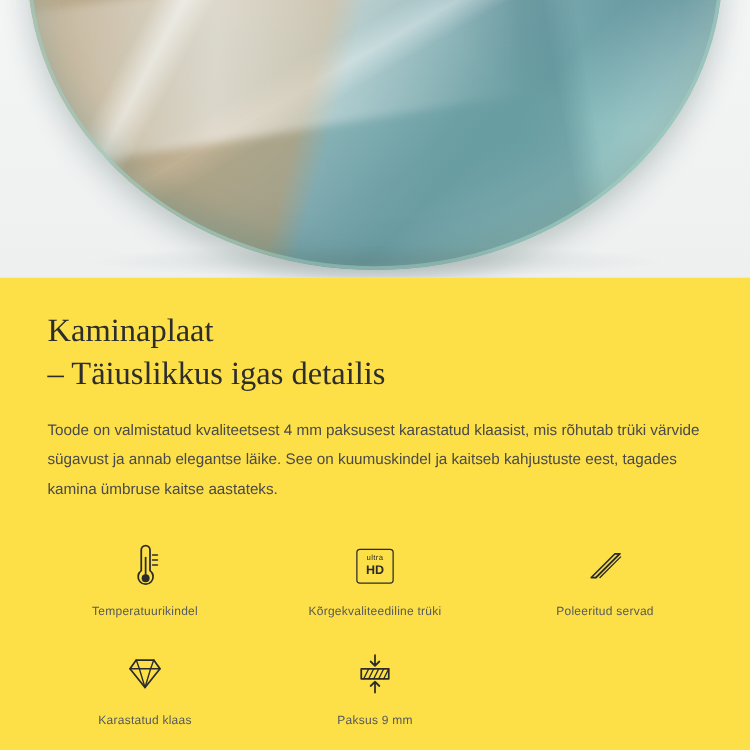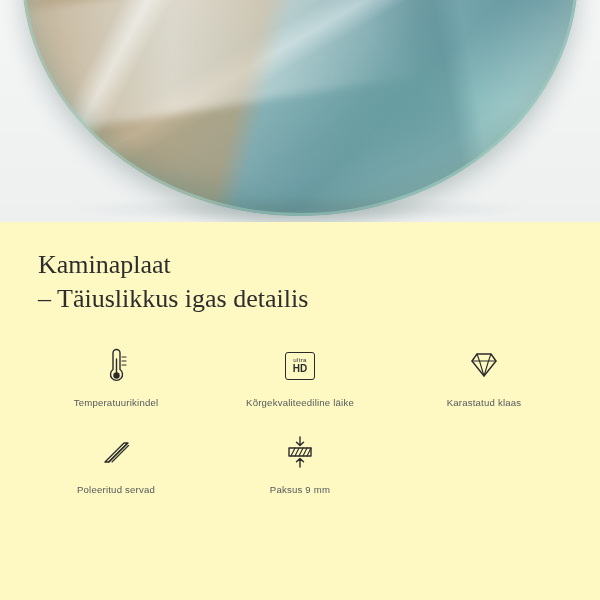--- a/index.html
+++ b/index.html
@@ -10,21 +10,21 @@
     width: 600px;
     height: 600px;
     background: #ffffff;
     font-family: "Liberation Sans", sans-serif;
     overflow: hidden;
   }
   .page {
     position: relative;
     width: 600px;
     height: 600px;
-    background: #fef9c3;
+    background: #fde047;
     overflow: hidden;
   }
 
   
   .hero {
     position: relative;
     width: 600px;
     height: 222px;
     background: #f2f3f3;
     overflow: hidden;
@@ -191,20 +191,21 @@
       <div class="plate-veins"></div>
       <div class="plate-gloss"></div>
       <div class="plate-rim"></div>
     </div>
     <div class="hero-shadow"></div>
   </div>
 
   <div class="content">
     <h1 class="title">Kaminaplaat
 – Täiuslikkus igas detailis</h1>
+    <p class="desc">Toode on valmistatud kvaliteetsest 4 mm paksusest karastatud klaasist, mis rõhutab trüki värvide sügavust ja annab elegantse läike. See on kuumuskindel ja kaitseb kahjustuste eest, tagades kamina ümbruse kaitse aastateks.</p>
   </div>
 
   <div class="features">
 
     <div class="feature">
       <div class="feature-icon">
         <svg width="34" height="40" viewBox="0 0 34 40" aria-hidden="true">
           <path class="stroke" d="M14 7a3.5 3.5 0 0 1 7 0v16.5a6 6 0 1 1-7 0Z"></path>
           <circle cx="17.5" cy="29.5" r="3.2" fill="#2b2b2b"></circle>
           <path class="stroke" d="M17.5 26.6V13"></path>
@@ -214,42 +215,42 @@
       <div class="feature-label">Temperatuurikindel</div>
     </div>
 
     <div class="feature">
       <div class="feature-icon">
         <div class="ultrahd-box">
           <span class="u1">ultra</span>
           <span class="u2">HD</span>
         </div>
       </div>
-      <div class="feature-label">Kõrgekvaliteediline läike</div>
-    </div>
-
+      <div class="feature-label">Kõrgekvaliteediline trüki</div>
+    </div>
+
+
+    <div class="feature">
+      <div class="feature-icon">
+        <svg width="36" height="34" viewBox="0 0 36 34" aria-hidden="true">
+          <path class="stroke" d="M7 26 26 7h4L11 26Z"></path>
+          <path class="thin" d="M10.5 26 29 7.5M14 26 30.5 9.5"></path>
+        </svg>
+      </div>
+      <div class="feature-label">Poleeritud servad</div>
+    </div>
 
     <div class="feature">
       <div class="feature-icon">
         <svg width="36" height="34" viewBox="0 0 36 34" aria-hidden="true">
           <path class="stroke" d="M6 12 11 5h14l5 7-12 15Z"></path>
           <path class="thin" d="M6 12h24M11 5l2.5 7M25 5l-2.5 7M13.5 12 18 27l4.5-15"></path>
         </svg>
       </div>
       <div class="feature-label">Karastatud klaas</div>
-    </div>
-
-    <div class="feature">
-      <div class="feature-icon">
-        <svg width="36" height="34" viewBox="0 0 36 34" aria-hidden="true">
-          <path class="stroke" d="M7 26 26 7h4L11 26Z"></path>
-          <path class="thin" d="M10.5 26 29 7.5M14 26 30.5 9.5"></path>
-        </svg>
-      </div>
-      <div class="feature-label">Poleeritud servad</div>
     </div>
 
     <div class="feature">
       <div class="feature-icon">
         <svg width="36" height="38" viewBox="0 0 36 38" aria-hidden="true">
           <path class="stroke" d="M18 3v8M14.5 8.2 18 11.6l3.5-3.4"></path>
           <rect class="stroke" x="7" y="14" width="22" height="8"></rect>
           <path class="thin" d="M9 22l4-8M13 22l4-8M17 22l4-8M21 22l4-8M25 22l4-8"></path>
           <path class="stroke" d="M18 33v-8M14.5 27.8 18 24.4l3.5 3.4"></path>
         </svg>

